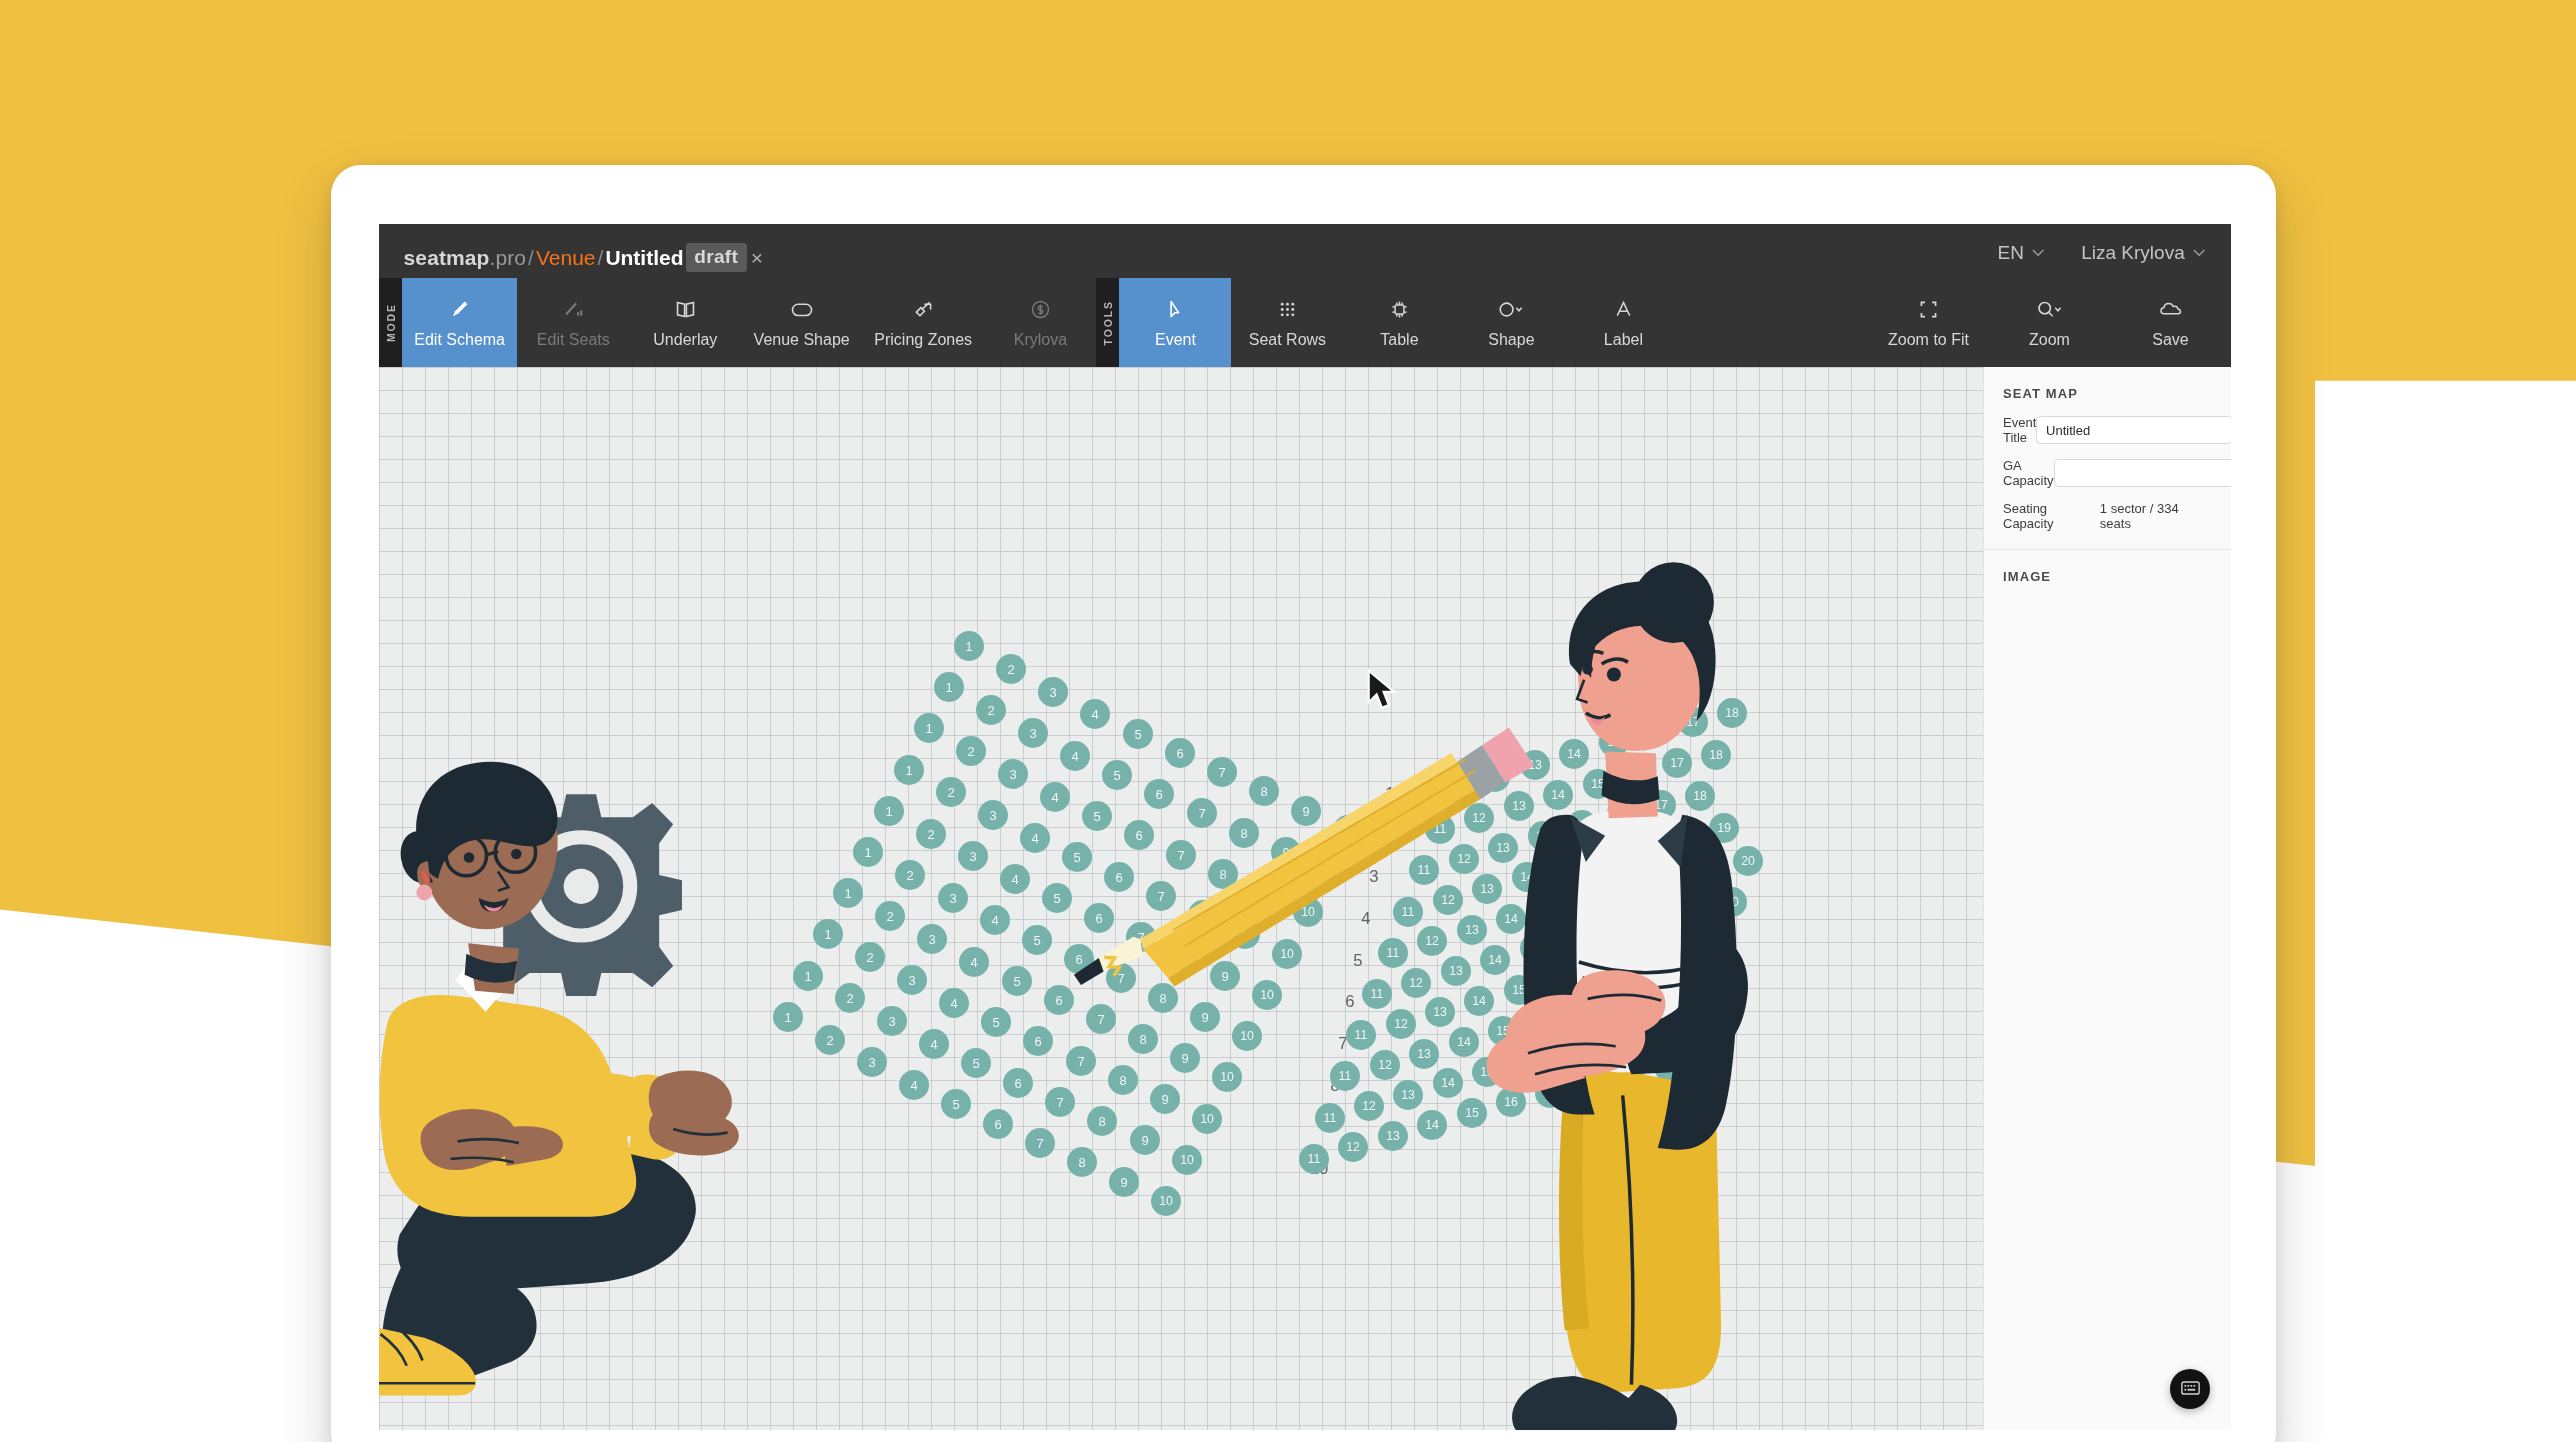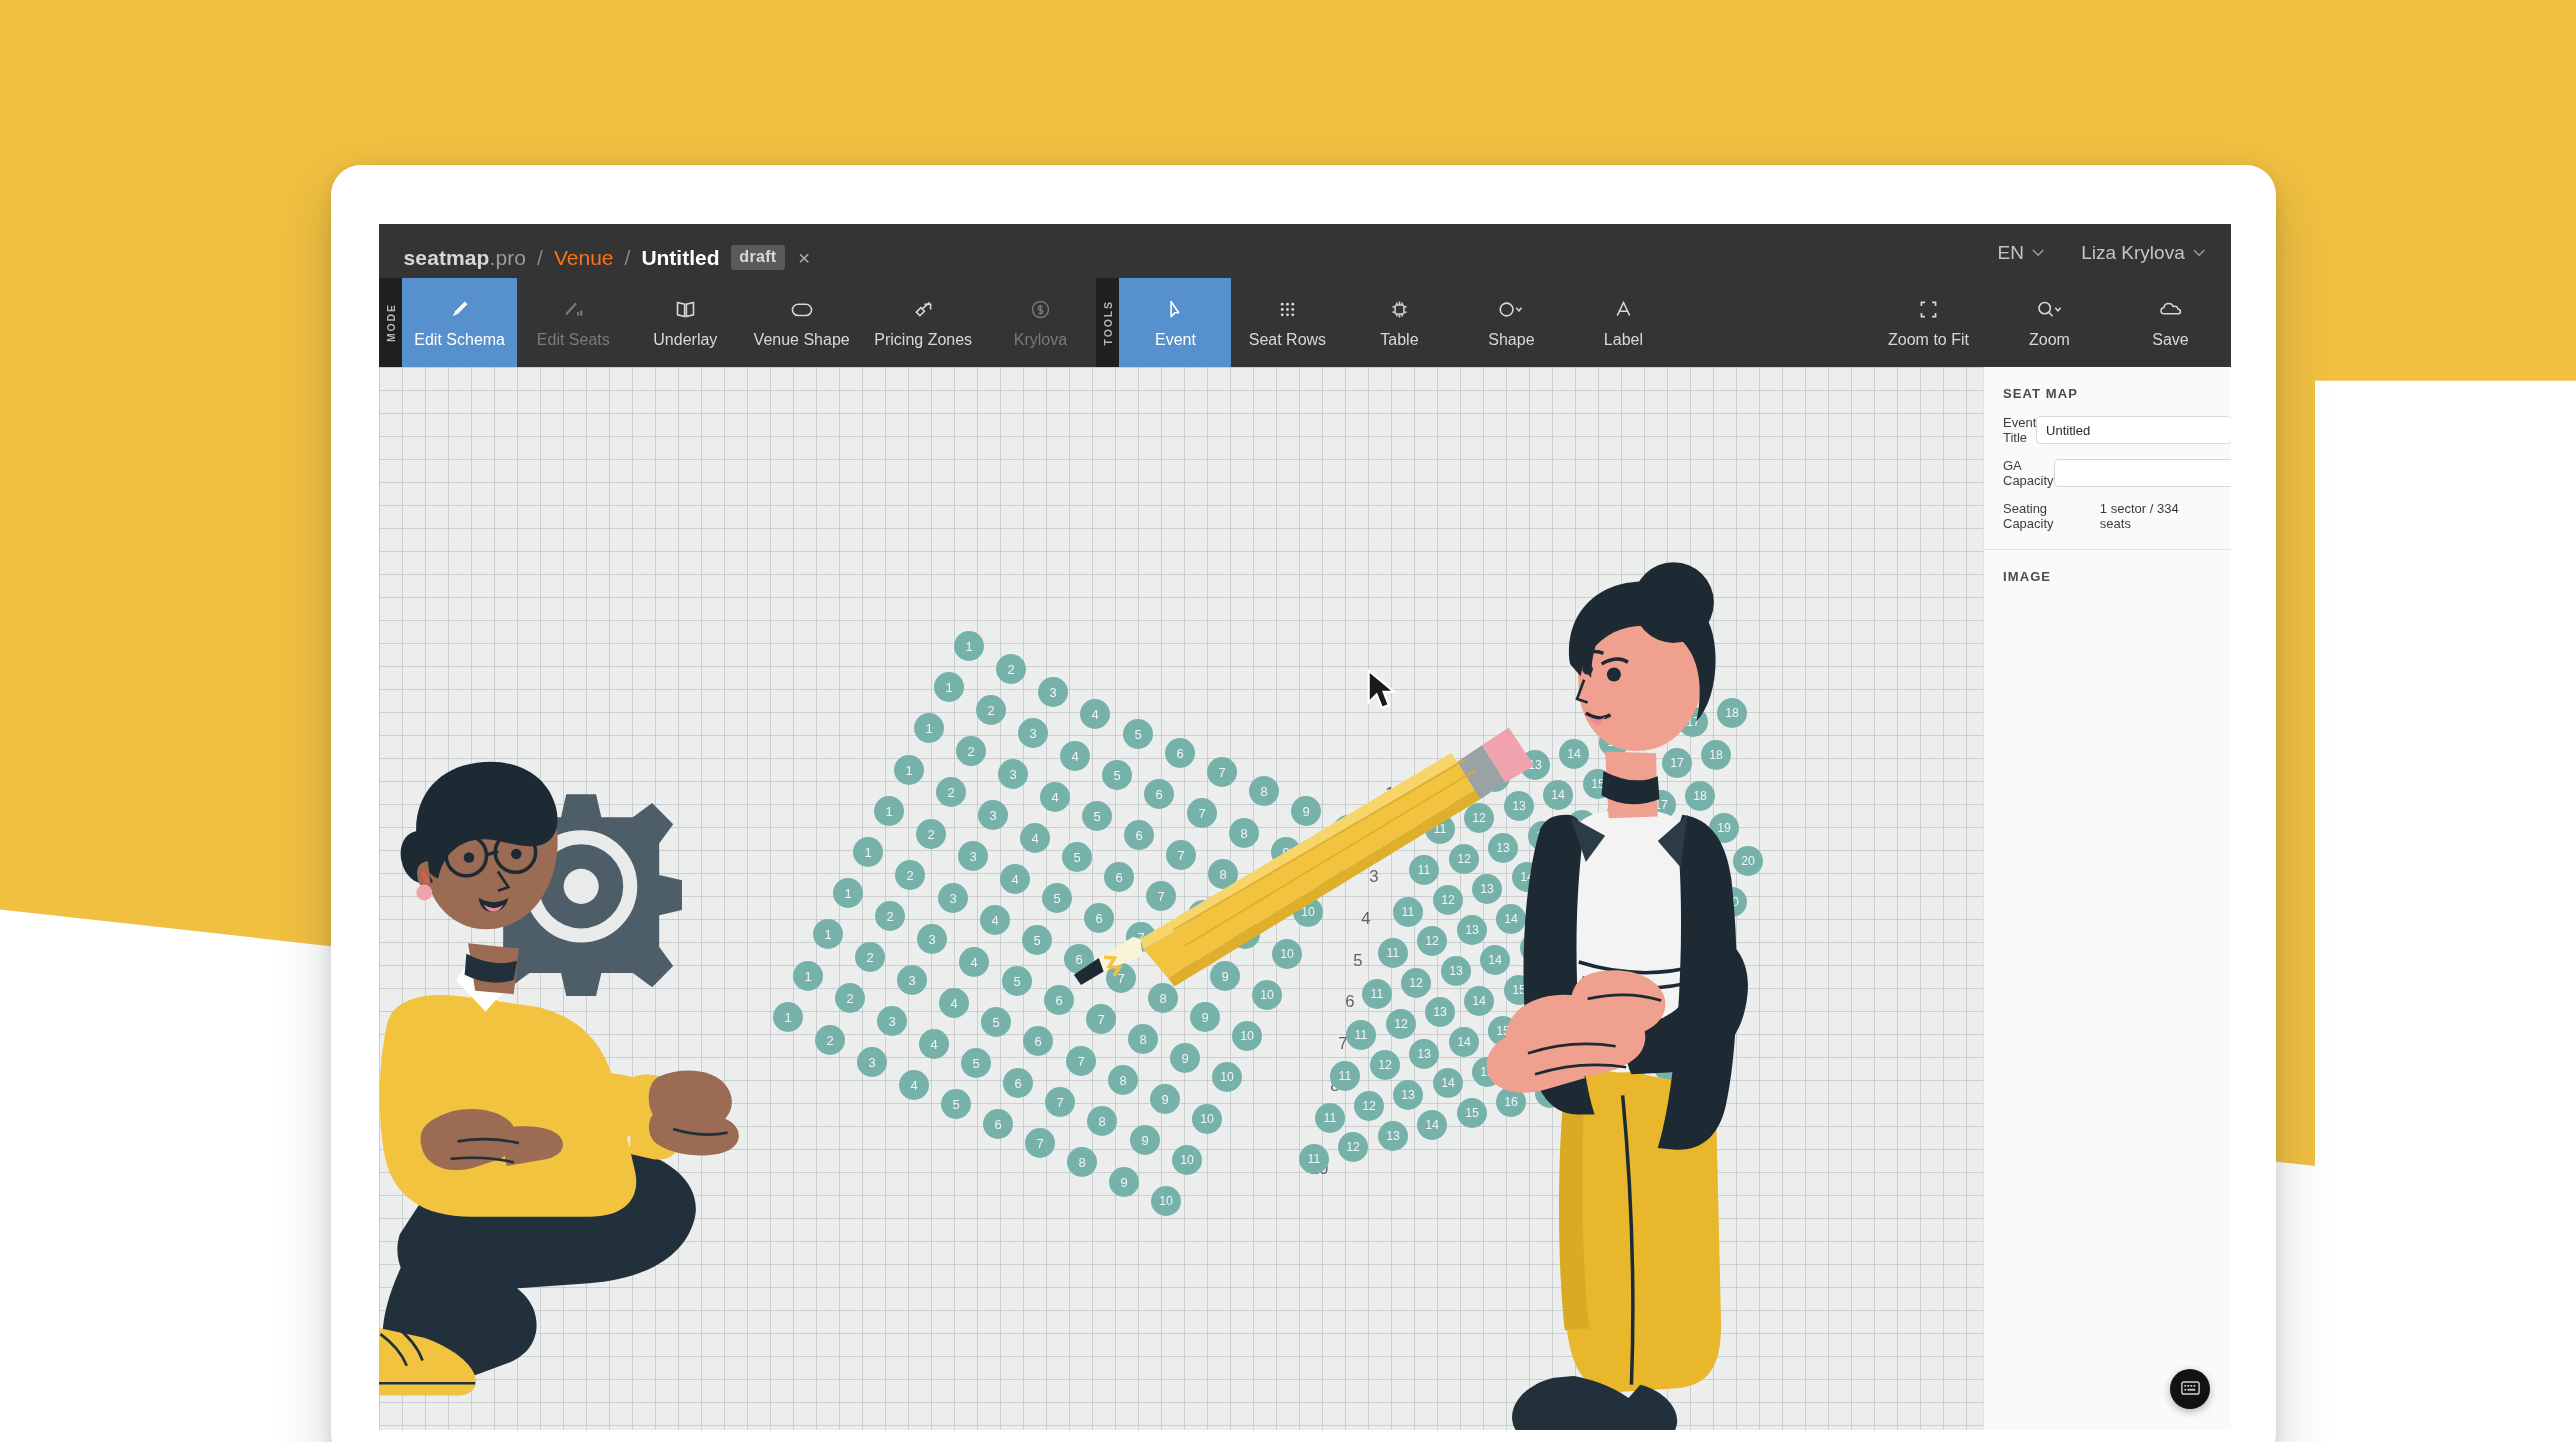--- a/index.html
+++ b/index.html
@@ -56,32 +56,32 @@
   }
 
   
   .topbar {
     position: absolute; left: 0; top: 0; width: 100%; height: 143px;
     background: #343434;
     z-index: 40;
   }
   .breadcrumb {
     position: absolute; left: 24.6px; top: 15px;
-    display: flex; align-items: center; gap: 11px;
+    display: flex; align-items: center; gap: 2px;
     height: 37px;
     font-size: 21px;
   }
   .bc-brand { color: #d7d7d7; font-weight: 700; letter-spacing: 0.1px; }
   .bc-brand .dim { color: #9a9a9a; font-weight: 400; }
   .bc-sep { color: #8a8a8a; font-weight: 300; }
   .bc-venue { color: #f97316; }
   .bc-title { color: #ffffff; font-weight: 700; }
   .bc-draft {
     background: #5a5a5a; color: #d9d9d9;
-    font-size: 16px; font-weight: 700;
+    font-size: 19px; font-weight: 700;
     padding: 3.5px 8.8px 4.4px; border-radius: 3px; letter-spacing: 0.3px;
   }
   .bc-close { color: #b0b0b0; font-size: 21px; margin-left: 1.8px; cursor: pointer; }
 
   .topbar-right {
     position: absolute; right: 26px; top: 17.5px;
     display: flex; align-items: center; gap: 37px;
     font-size: 19px; color: #c4c4c4;
   }
   .tr-item { display: flex; align-items: center; gap: 8px; cursor: pointer; }

